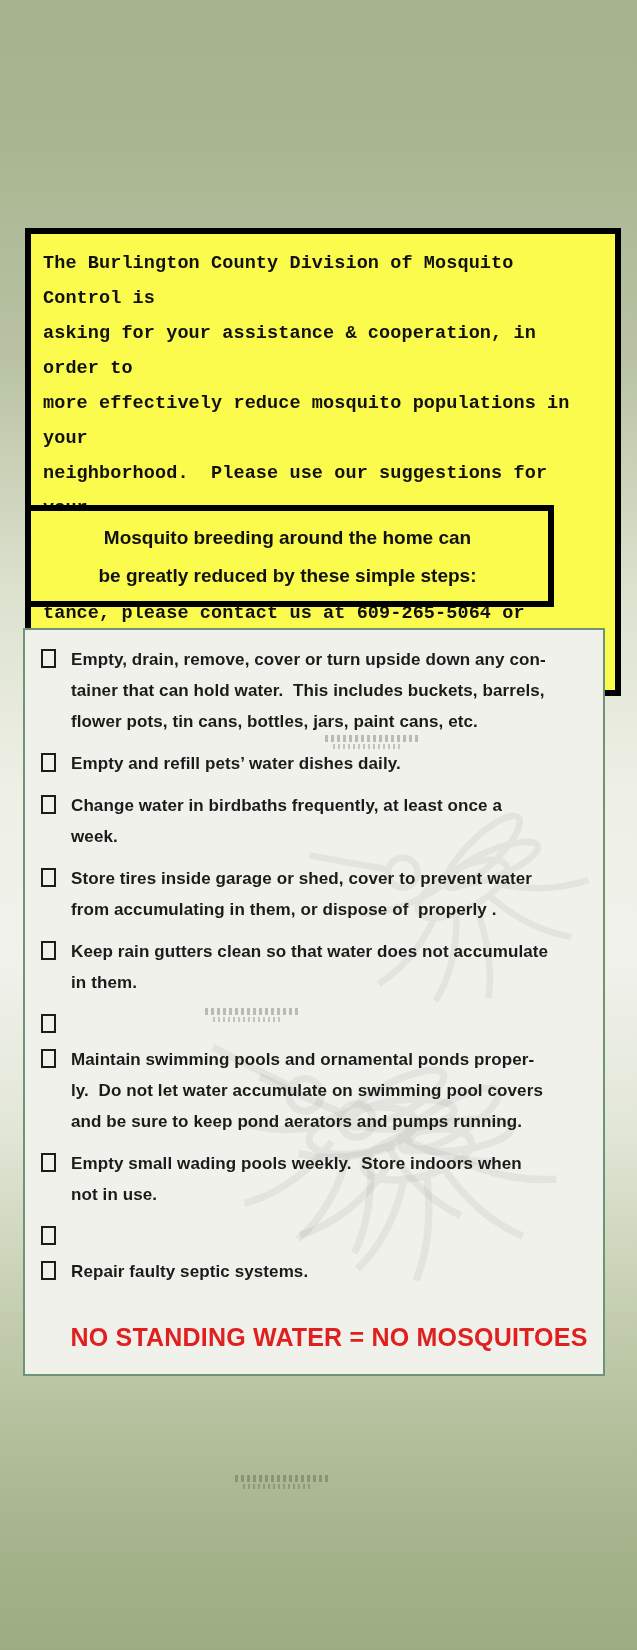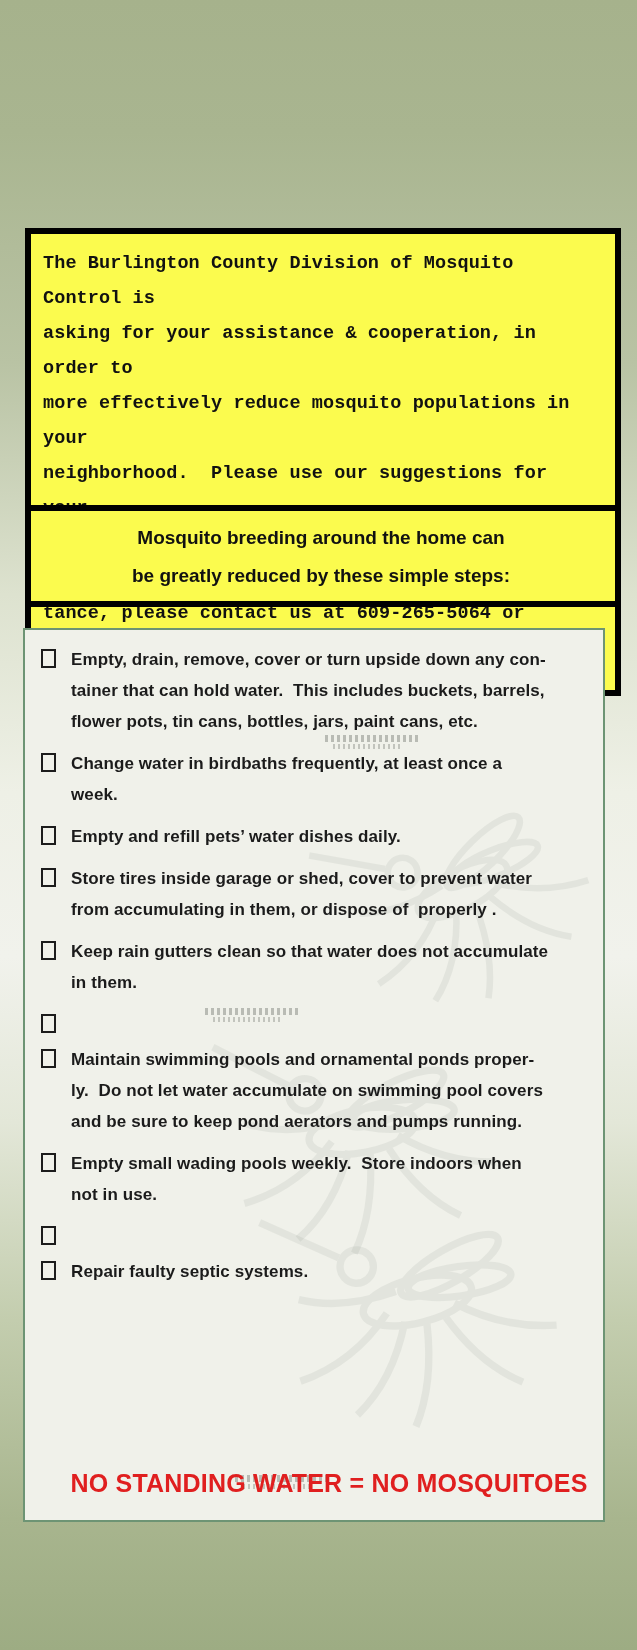--- a/index.html
+++ b/index.html
@@ -24,32 +24,32 @@
     font-family:Liberation Mono, monospace;
   }
   .intro-text{
     font-size:18.5px;font-weight:bold;color:#111;line-height:35px;
     letter-spacing:.1px;
   }
   .intro-email{
     font-size:18.5px;font-weight:bold;color:#e00000;line-height:35px;margin-top:16px;
   }
   .heading-box{
-    position:absolute;left:25px;top:505px;width:596px;
+    position:absolute;left:25px;top:505px;width:529px;
     box-sizing:border-box;border:6px solid #000;background:#fbfb4e;
     padding:8px 10px 6px 6px;
   }
   .heading-text{
     font-size:19px;font-weight:bold;color:#111;line-height:38px;
     text-align:center;
   }
 
   
   .list-box{
-    position:absolute;left:23px;top:628px;width:582px;height:894px;
+    position:absolute;left:23px;top:628px;width:582px;height:748px;
     box-sizing:border-box;border:2px solid #6d9474;background:#f0f1ea;
     padding:14px 14px 0 14px;
   }
   .step-list{list-style:none;margin:0;padding:0;position:relative;z-index:2;}
   .step-item{display:flex;align-items:flex-start;gap:15px;margin-bottom:11px;}
   .bullet-box{
     flex:0 0 auto;width:11px;height:15px;margin-top:5px;margin-left:2px;
     border:2px solid #1c1c1c;background:transparent;
   }
   .step-text{
@@ -150,26 +150,26 @@
 
     <ul class="step-list">
       <li class="step-item">
         <span class="bullet-box"></span>
         <span class="step-text multiline">Empty, drain, remove, cover or turn upside down any con-
 tainer that can hold water.  This includes buckets, barrels,
 flower pots, tin cans, bottles, jars, paint cans, etc.</span>
       </li>
       <li class="step-item">
         <span class="bullet-box"></span>
+        <span class="step-text multiline">Empty and refill pets’ water dishes daily.</span>
+      </li>
+      <li class="step-item">
+        <span class="bullet-box"></span>
         <span class="step-text multiline">Change water in birdbaths frequently, at least once a
 week.</span>
-      </li>
-      <li class="step-item">
-        <span class="bullet-box"></span>
-        <span class="step-text multiline">Empty and refill pets’ water dishes daily.</span>
       </li>
       <li class="step-item">
         <span class="bullet-box"></span>
         <span class="step-text multiline">Store tires inside garage or shed, cover to prevent water
 from accumulating in them, or dispose of  properly .</span>
       </li>
       <li class="step-item">
         <span class="bullet-box"></span>
         <span class="step-text multiline">Keep rain gutters clean so that water does not accumulate
 in them.</span>

